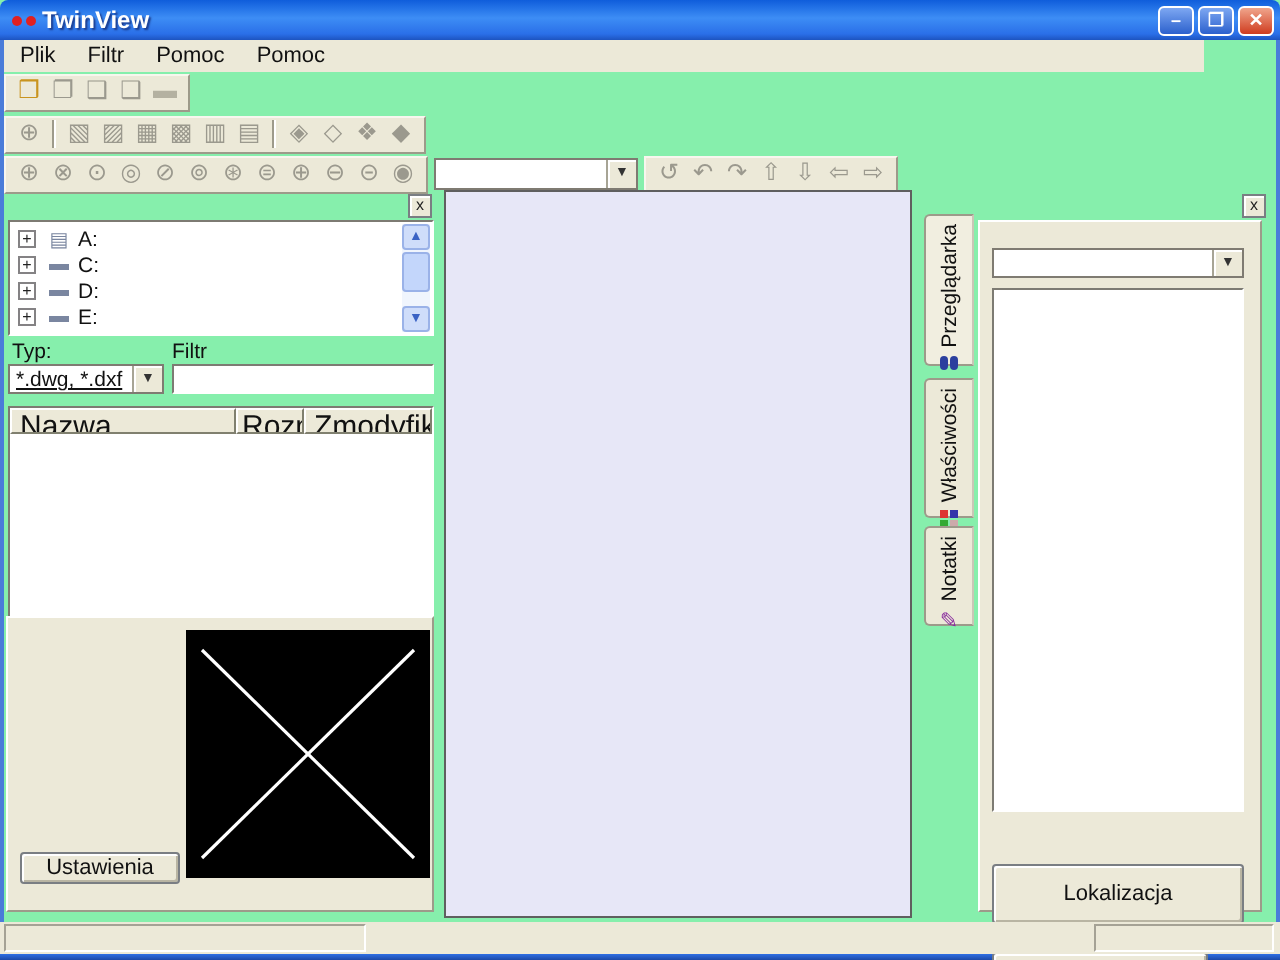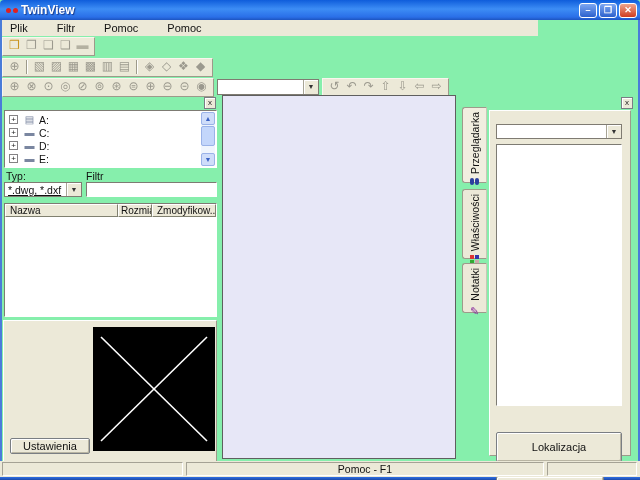--- a/index.html
+++ b/index.html
@@ -16,22 +16,22 @@
   .winbtns { margin-left:auto; display:flex; gap:2px; }
   .tbwbtn { width:18px; height:15px; border:1px solid #fff; border-radius:3px; color:#fff;
     font-size:9px; font-weight:bold; display:flex; align-items:center; justify-content:center; }
   .tbwbtn.minb, .tbwbtn.maxb { background:linear-gradient(#7da7f2,#2c61cd); }
   .tbwbtn.closeb { background:linear-gradient(#f0a58c,#cf3c1f); }
   .edge-l { position:absolute; left:0; top:20px; width:2px; height:457px; background:#4a7cd9; }
   .edge-r { position:absolute; right:0; top:20px; width:2px; height:457px; background:#4a7cd9; }
   .edge-b { position:absolute; left:0; top:477px; width:640px; height:3px; background:linear-gradient(#2f6fe4,#1c49a8); }
 
   
-  .menubar { position:absolute; left:2px; top:20px; width:536px; height:16px; background:#ece9d8;
-    display:flex; align-items:center; font-size:11px; color:#111;gap:13px; }
+  .menubar { position:absolute; left:2px; top:20px; width:600px; height:16px; background:#ece9d8;
+    display:flex; align-items:center; font-size:11px; color:#111; }
   .menuitem { padding:1px 8px; }
   .tbrow { position:absolute; left:2px; height:20px; display:flex; align-items:center; }
   .tbgroup { display:flex; align-items:center; height:19px; padding:0 3px;
     border:1px solid; border-color:#f8f6ee #9d9a8a #9d9a8a #f8f6ee; background:#ece9d8; }
   .tbtn { width:17px; height:16px; font-size:12px; line-height:15px; text-align:center; color:#8f8d85; }
   .tbtn.dis { color:#9b998e; }
   .tsep { width:2px; height:14px; border-left:1px solid #9d9a8a; border-right:1px solid #fff; margin:0 3px; }
 
   
   .sunken { background:#fff; border:1px solid; border-color:#7d7b73 #fff #fff #7d7b73; }
@@ -56,22 +56,22 @@
   .sb { position:absolute; right:1px; top:1px; bottom:1px; width:14px; background:#f0f5fd; }
   .sbbtn { height:13px; background:#cfddfa; border:1px solid #9ab2e8; border-radius:2px; color:#3a62c4;
     font-size:7px; text-align:center; line-height:11px; }
   .sbbtn.dn { position:absolute; bottom:0; left:0; right:0; }
   .sbbtn.up { position:absolute; top:0; left:0; right:0; }
   .sbthumb { position:absolute; top:14px; left:0; right:0; height:20px; background:#c3d6fb;
     border:1px solid #9ab2e8; border-radius:2px; }
   .listbox { position:absolute; left:4px; top:203px; width:213px; height:114px; }
   .lheader { display:flex; height:13px; }
   .hcell { background:#ece9d8; border:1px solid; border-color:#fff #80806f #80806f #fff;
-    font-size:10px; padding:0 4px; color:#111; white-space:nowrap; overflow:hidden; }
-  .previewgrp { position:absolute; left:3px; top:320px; width:214px; height:148px;
+    font-size:15px; padding:0 4px; color:#111; white-space:nowrap; overflow:hidden; }
+  .previewgrp { position:absolute; left:3px; top:308px; width:214px; height:148px;
     border:1px solid; border-color:#fff #9d9a8a #9d9a8a #fff; background:#ece9d8; }
   .blackprev { position:absolute; left:89px; top:6px; width:122px; height:124px; background:#000; }
   .ustbtn { position:absolute; left:6px; top:117px; width:80px; height:16px; }
 
   
   .canvas { position:absolute; left:222px; top:95px; width:234px; height:364px;
     background:#e7e7f7; border:1px solid #5f5f5f; }
 
   
   .rframe { position:absolute; left:489px; top:110px; width:142px; height:346px;
@@ -269,17 +269,16 @@
   <div class="combo rcombo">
     <span class="cval"></span>
     <span class="cbtn">▼</span>
   </div>
   <div class="sunken rwhite"></div>
   <div class="btn disabled rreset">Reset</div>
   <div class="btn rlok">Lokalizacja</div>
 
   <div class="statusbar">
     <span class="spanel" style="left:2px;width:181px;"></span>
-    <span class="spanel" style="left:186px;width:358px;">Pomoc - F1</span>
     <span class="spanel" style="left:547px;width:90px;"></span>
   </div>
 
 </div>
 
 </body></html>

